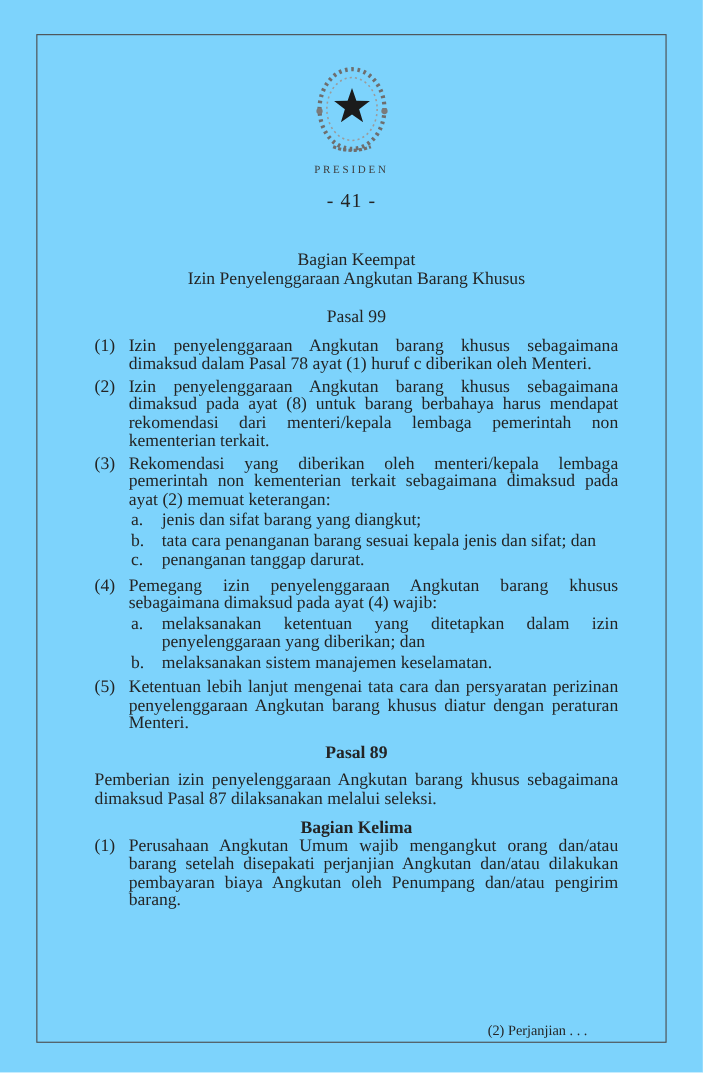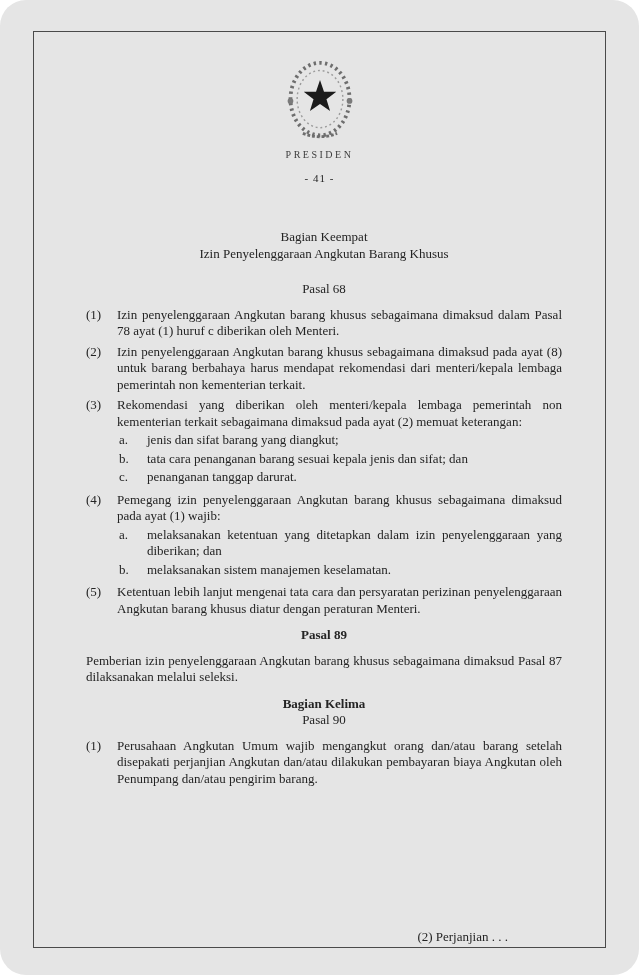--- a/index.html
+++ b/index.html
@@ -4,24 +4,23 @@
 <style>
   * { box-sizing: border-box; margin: 0; padding: 0; }
   html, body { background: #ffffff; }
   body {
     width: 639px; height: 975px;
     font-family: "Liberation Serif", "DejaVu Serif", serif;
   }
   .page {
     position: relative;
     width: 639px; height: 975px;
-    background: #e5e5e5;
+    background: #7dd3fc;
     color: #242424;
     overflow: hidden;
-    border-radius: 26px;
   }
   .frame {
     position: absolute;
     top: 31px; left: 33px;
     width: 573px; height: 917px;
     border: 1px solid #4a4a4a;
     pointer-events: none;
   }
   .header {
     position: absolute;
@@ -29,50 +28,50 @@
     text-align: center;
   }
   .seal { display: block; margin: 0 auto 2px auto; }
   .org-line1, .org-line2 {
     font-size: 10px;
     letter-spacing: 2.5px;
     color: #3d3d3d;
     line-height: 13px;
   }
   .page-num {
-    font-size: 11px;
+    font-size: 18px;
     color: #242424;
     margin-top: 11px;
     letter-spacing: 1px;
   }
   .content {
     position: absolute;
     top: 229px; left: 86px;
     width: 476px;
-    font-size: 13px;
+    font-size: 16px;
     line-height: 16.5px;
   }
   .chead { text-align: center; }
   .chead.gap-below { margin-bottom: 19px; text-align: center; }
   .pasal-title { text-align: center; margin-bottom: 9px; }
   .section-gap { margin-top: 10px; font-weight: bold; }
   .item {
     display: flex;
     margin-bottom: 4px;
   }
   .num { flex: 0 0 31px; }
   .itext { flex: 1; text-align: justify; }
   .sublist { margin-top: 2px; }
   .subitem { display: flex; margin-bottom: 2px; }
   .letter { flex: 0 0 30px; padding-left: 2px; }
   .stext { flex: 1; text-align: justify; }
   .para { text-align: justify; }
   .catchword {
     position: absolute;
-    right: 131px; bottom: 30px;
+    right: 105px; bottom: 30px;
     font-size: 13px;
   }
 </style>
 </head>
 <body>
 
 <div class="page">
 
   <div class="frame"></div>
 
@@ -87,21 +86,21 @@
     </svg>
     <div class="org-line1">PRESIDEN</div>
     <div class="page-num">- 41 -</div>
   </div>
 
   <div class="content">
 
     <div class="chead">Bagian Keempat</div>
     <div class="chead gap-below">Izin Penyelenggaraan Angkutan Barang Khusus</div>
 
-    <div class="pasal-title">Pasal 68</div>
+    <div class="pasal-title">Pasal 99</div>
 
     <div class="item">
       <span class="num">(1)</span>
       <span class="itext">Izin penyelenggaraan Angkutan barang khusus sebagaimana dimaksud dalam Pasal 78 ayat (1) huruf c diberikan oleh Menteri.</span>
     </div>
 
     <div class="item">
       <span class="num">(2)</span>
       <span class="itext">Izin penyelenggaraan Angkutan barang khusus sebagaimana dimaksud pada ayat (8) untuk barang berbahaya harus mendapat rekomendasi dari menteri/kepala lembaga pemerintah non kementerian terkait.</span>
     </div>
@@ -123,21 +122,21 @@
             <span class="letter">c.</span>
             <span class="stext">penanganan tanggap darurat.</span>
           </div>
         </div>
       </div>
     </div>
 
     <div class="item">
       <span class="num">(4)</span>
       <div class="itext">
-        <div>Pemegang izin penyelenggaraan Angkutan barang khusus sebagaimana dimaksud pada ayat (1) wajib:</div>
+        <div>Pemegang izin penyelenggaraan Angkutan barang khusus sebagaimana dimaksud pada ayat (4) wajib:</div>
         <div class="sublist">
           <div class="subitem">
             <span class="letter">a.</span>
             <span class="stext">melaksanakan ketentuan yang ditetapkan dalam izin penyelenggaraan yang diberikan; dan</span>
           </div>
           <div class="subitem">
             <span class="letter">b.</span>
             <span class="stext">melaksanakan sistem manajemen keselamatan.</span>
           </div>
         </div>
@@ -147,21 +146,20 @@
     <div class="item">
       <span class="num">(5)</span>
       <span class="itext">Ketentuan lebih lanjut mengenai tata cara dan persyaratan perizinan penyelenggaraan Angkutan barang khusus diatur dengan peraturan Menteri.</span>
     </div>
 
     <div class="pasal-title section-gap">Pasal 89</div>
     <div class="para">Pemberian izin penyelenggaraan Angkutan barang khusus sebagaimana dimaksud Pasal 87 dilaksanakan melalui seleksi.</div>
 
     <div class="chead section-gap">Bagian Kelima</div>
 
-    <div class="pasal-title">Pasal 90</div>
 
     <div class="item">
       <span class="num">(1)</span>
       <span class="itext">Perusahaan Angkutan Umum wajib mengangkut orang dan/atau barang setelah disepakati perjanjian Angkutan dan/atau dilakukan pembayaran biaya Angkutan oleh Penumpang dan/atau pengirim barang.</span>
     </div>
 
   </div>
 
   <div class="catchword">(2) Perjanjian . . .</div>
 

